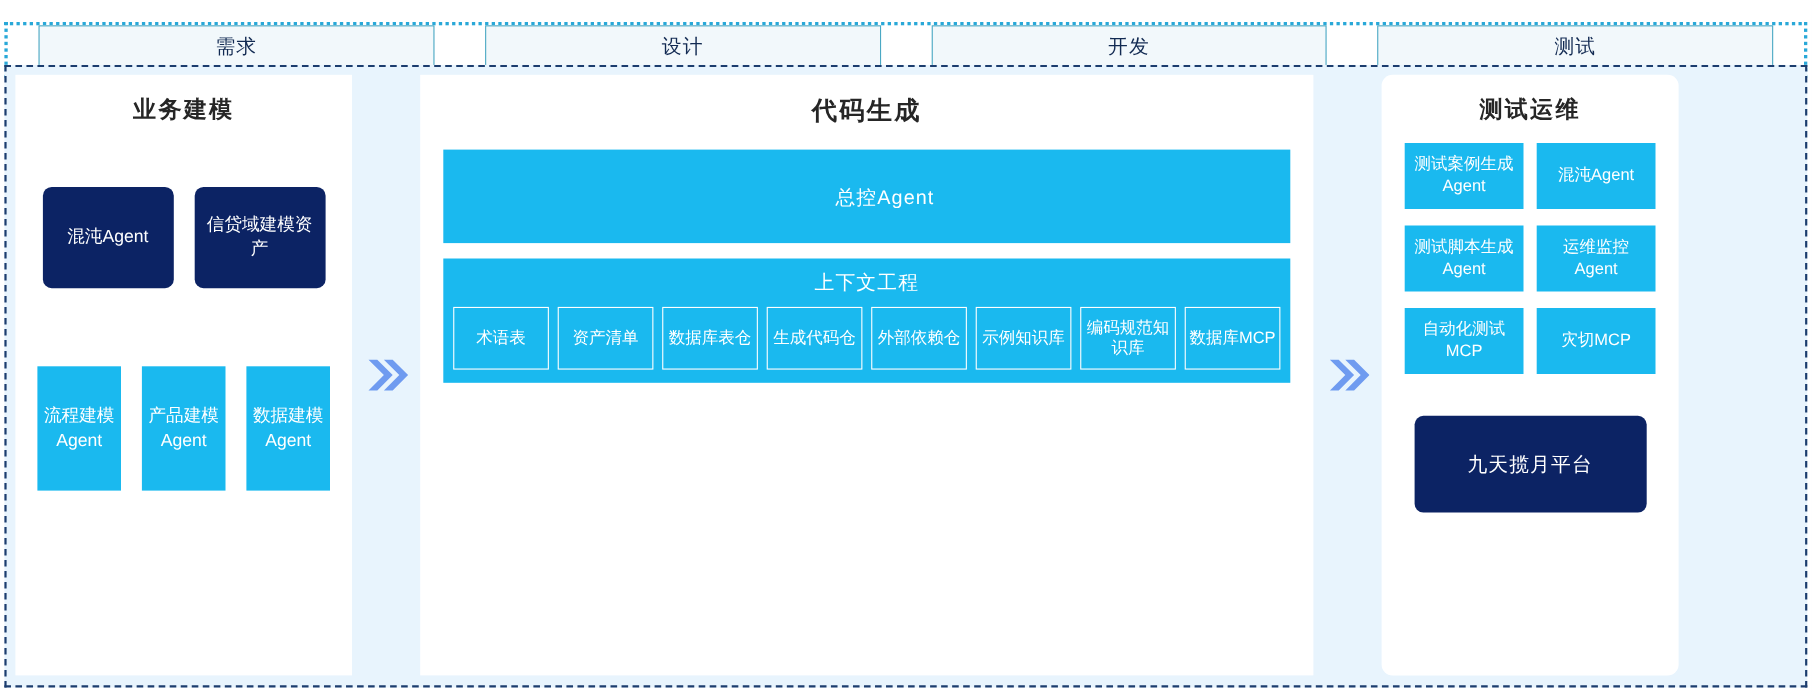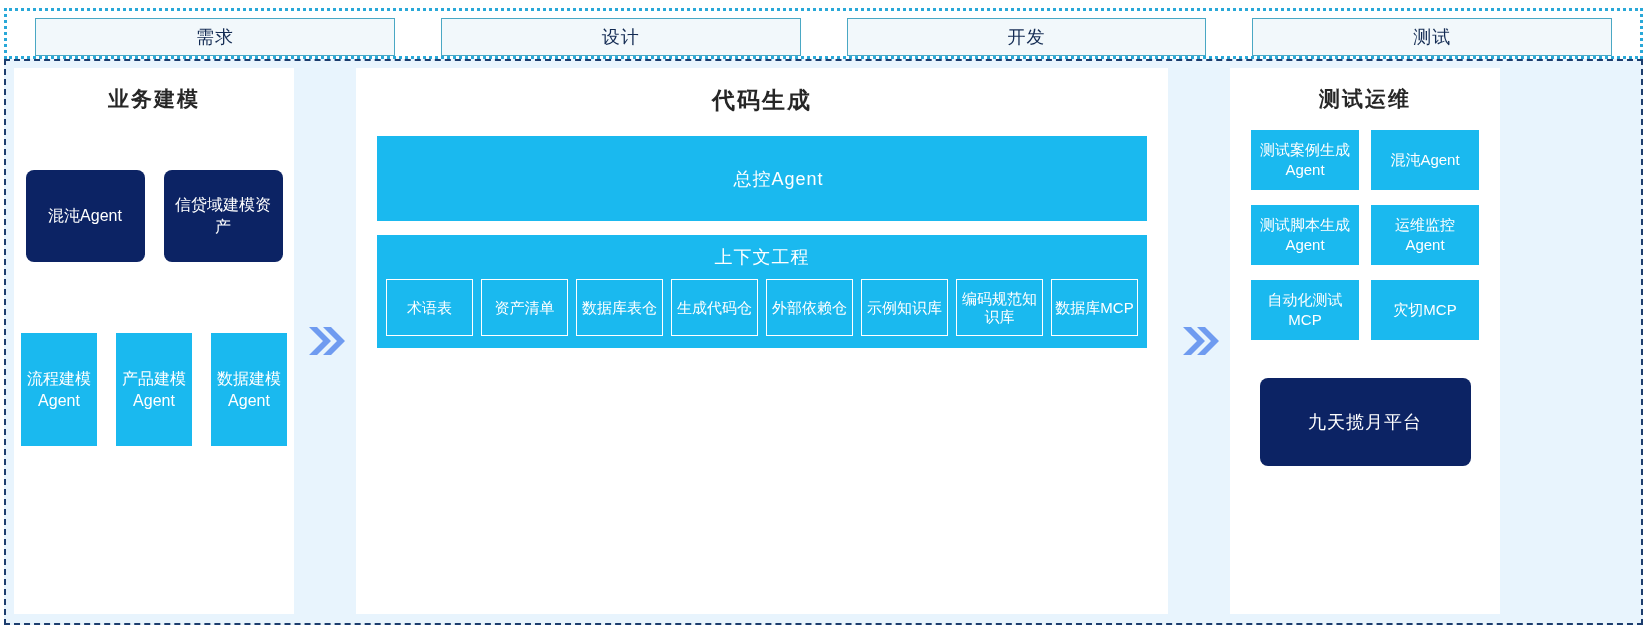--- a/index.html
+++ b/index.html
@@ -17,27 +17,27 @@
     position: relative;
     width: 1647px;
     height: 629px;
     background: #ffffff;
   }
 
   
   .phase-strip {
     position: absolute;
     left: 4px;
-    top: 8px;
+    top: 20px;
     width: 1639px;
     height: 51px;
     border: 3px dotted #29a8d8;
     background: #ffffff;
     display: flex;
-    align-items: flex-end;
+    align-items: flex-start;
     padding: 0 28px;
     gap: 46px;
   }
   .phase-box {
     flex: 1 1 0;
     height: 38px;
     background: #f2f8fb;
     border: 1.5px solid #4aa8c4;
     display: flex;
     align-items: center;
@@ -62,23 +62,23 @@
   }
 
   
   .panel {
     background: #ffffff;
     position: relative;
     display: flex;
     flex-direction: column;
     align-items: center;
   }
-  .panel-left   { width: 280px; align-items: center; }
+  .panel-left   { width: 306px; align-items: center; }
   .panel-center { width: 812px; }
-  .panel-right  { width: 270px; }
+  .panel-right  { width: 270px; border-radius: 10px; }
 
   .panel-title {
     font-size: 21px;
     font-weight: bold;
     color: #262626;
     letter-spacing: 2px;
     margin-top: 17px;
   }
   .panel-center .panel-title { font-size: 23px; }
 

